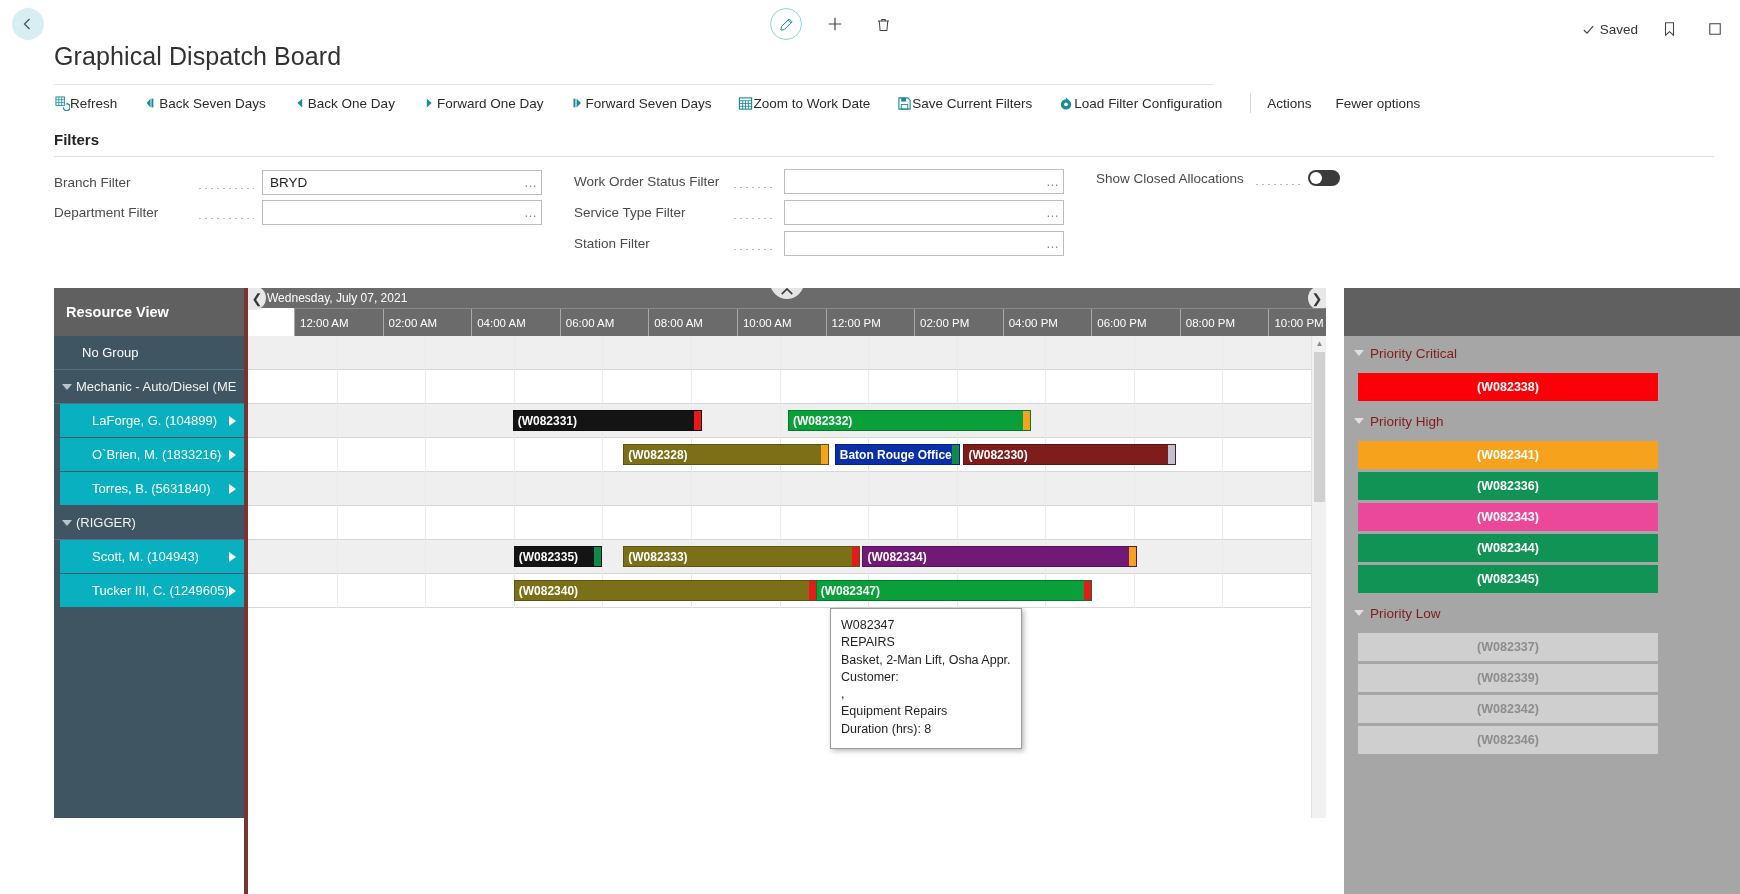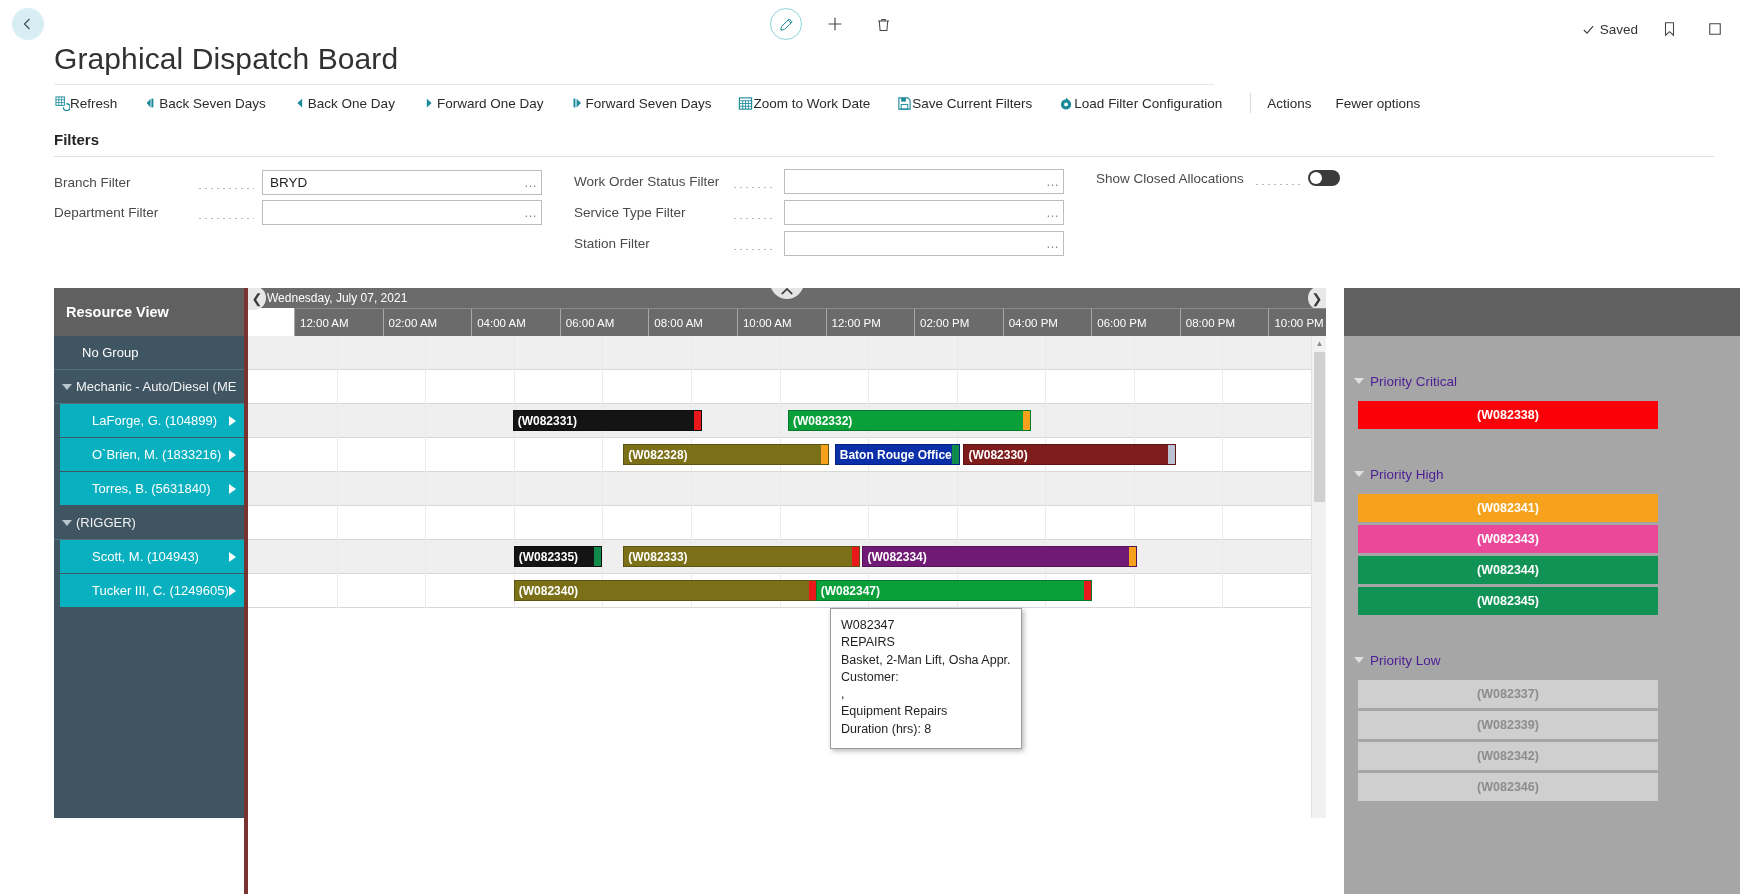--- a/index.html
+++ b/index.html
@@ -48,21 +48,21 @@
   .topright {
     position: absolute; right: 10px; top: 14px;
     display: flex; align-items: center; gap: 16px;
     font-size: 13.5px; color: #333;
   }
   .saved-wrap { display: flex; align-items: center; gap: 5px; cursor: default; }
 
   
   .page-title {
     position: absolute; left: 54px; top: 42px;
-    font-size: 30px; font-weight: 300; color: #323130;
+    font-size: 25px; font-weight: 300; color: #323130;
     letter-spacing: 0.1px;
   }
 
   
   .ribbon {
     position: absolute; left: 54px; top: 88px; width: 1660px; height: 30px;
     display: flex; align-items: center;
     font-size: 13.5px; color: #2b2b2b;
   }
   .ribbon::before {
@@ -243,21 +243,21 @@
   }
 
   
   .right-panel {
     position: absolute; left: 1290px; top: 0; width: 396px; height: 606px;
     background: #a6a6a6; overflow: hidden;
   }
   .rp-head { height: 48px; background: #606060; }
   .rp-group {
     height: 34px; display: flex; align-items: center; position: relative;
-    color: #4c1d95; font-size: 13.5px; padding-left: 26px; margin-top: 28px;
+    color: #7f1d1d; font-size: 13.5px; padding-left: 26px;
   }
   .rp-group .caret {
     position: absolute; left: 10px; top: 50%; transform: translateY(-50%);
     width: 0; height: 0; border-left: 5px solid transparent;
     border-right: 5px solid transparent; border-top: 6px solid #e0e0e0;
   }
   .rp-card {
     height: 28px; margin: 3px 0 3px 14px; width: 300px;
     display: flex; align-items: center; justify-content: center;
     font-size: 12.5px; font-weight: 700; color: #ffffff; cursor: pointer;
@@ -613,20 +613,21 @@
           <div class="rp-group">
             <span class="caret"></span>
             <span>Priority Critical</span>
           </div>
           <div class="rp-card" style="background: rgb(251, 0, 7);">(W082338)</div>
           <div class="rp-group">
             <span class="caret"></span>
             <span>Priority High</span>
           </div>
           <div class="rp-card" style="background: rgb(246, 162, 29);">(W082341)</div>
+          <div class="rp-card" style="background: rgb(17, 147, 86);">(W082336)</div>
           <div class="rp-card" style="background: #ec4899;">(W082343)</div>
           <div class="rp-card" style="background: rgb(17, 147, 86);">(W082344)</div>
           <div class="rp-card" style="background: rgb(17, 147, 86);">(W082345)</div>
           <div class="rp-group">
             <span class="caret"></span>
             <span>Priority Low</span>
           </div>
           <div class="rp-card low" style="background: rgb(207, 207, 207);">(W082337)</div>
           <div class="rp-card low" style="background: rgb(207, 207, 207);">(W082339)</div>
           <div class="rp-card low" style="background: rgb(207, 207, 207);">(W082342)</div>

